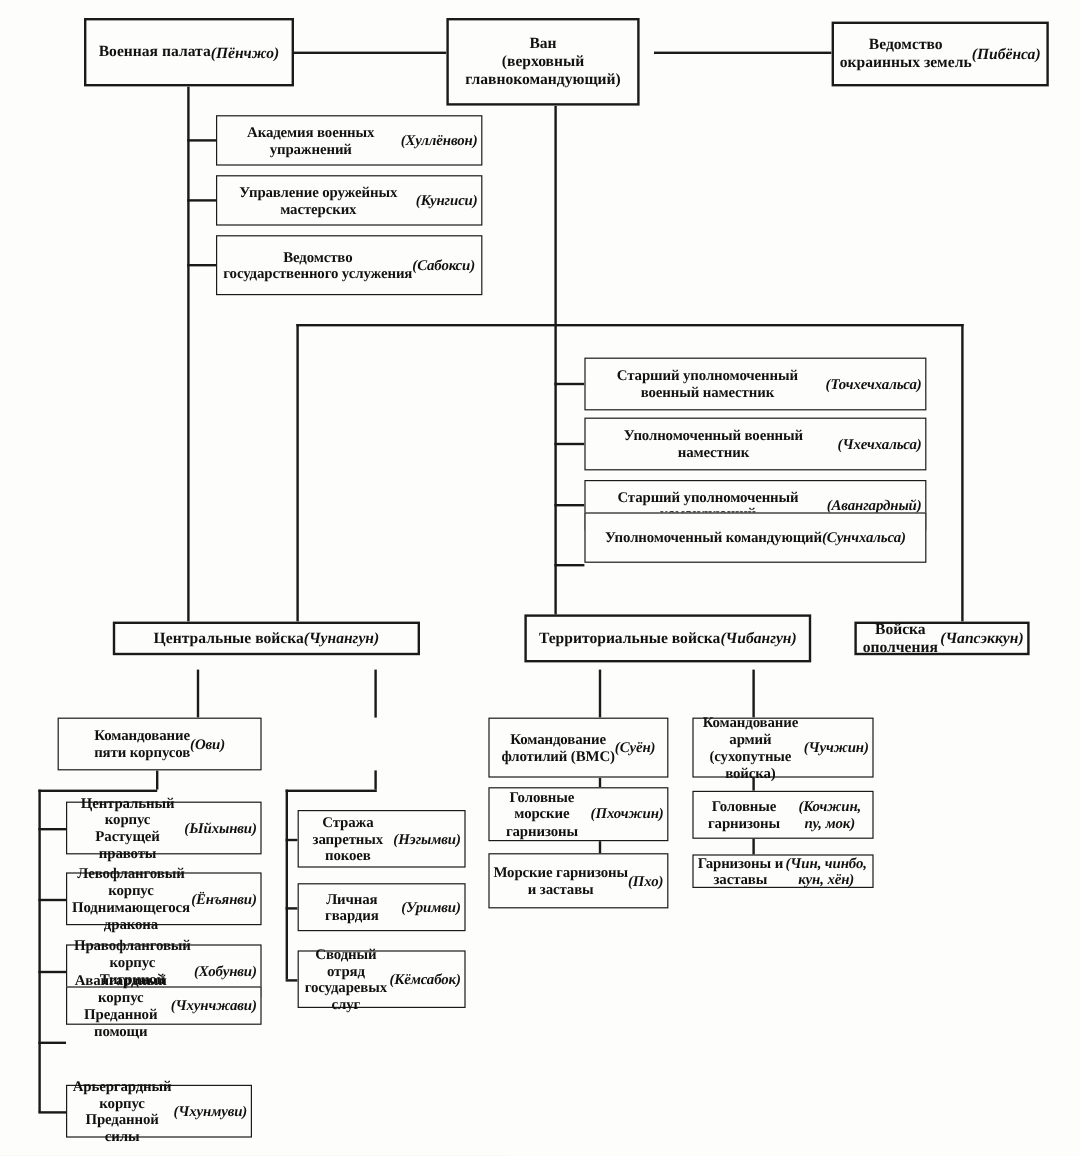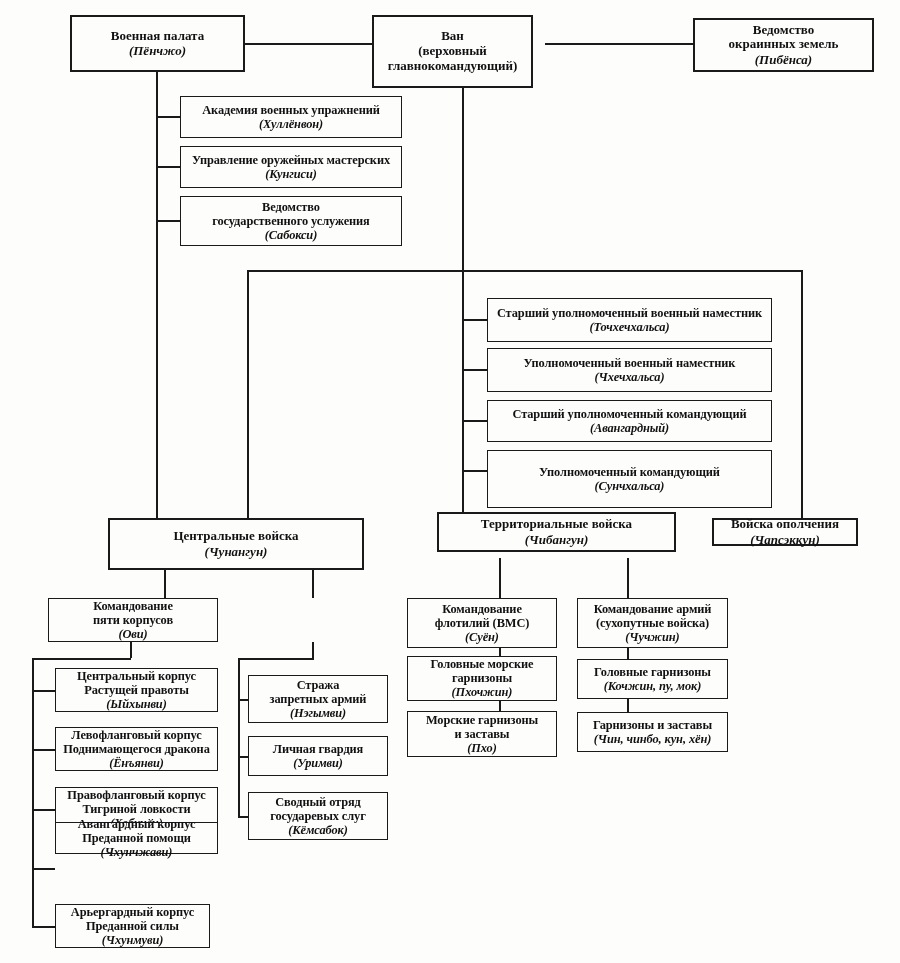--- a/index.html
+++ b/index.html
@@ -4,21 +4,21 @@
 <style>
   html,body { margin:0; padding:0; background:#f6f6f4; }
   .canvas {
     position:relative; width:900px; height:963px; background:#fdfdfc;
     font-family:"Liberation Serif","DejaVu Serif",serif; color:#111;
     overflow:hidden;
   }
   .node {
     position:absolute; box-sizing:border-box;
     border:1.5px solid #1a1a1a; background:#fdfdfc;
-    display:flex; flex-direction:column; align-items:center; justify-content:center;
+    display:flex; align-items:center; justify-content:center;
     text-align:center; padding:2px 3px; font-size:13px;
   }
   .b2 { border-width:2px; }
   .sm { font-size:12.4px; letter-spacing:-0.1px; }
   .t  { font-weight:bold; white-space:pre-line; line-height:1.14; }
   .nm { font-weight:bold; font-style:italic; line-height:1.16; }
   .ln { position:absolute; background:#1a1a1a; }
   .h  { height:1.5px; }
   .v  { width:1.5px; }
 </style>
@@ -98,26 +98,26 @@
     <div class="nm">(Точхечхальса)</div>
   </div>
   <div class="node sm" style="left:487px;top:348px;width:285px;height:44px">
     <div class="t">Уполномоченный военный наместник</div>
     <div class="nm">(Чхечхальса)</div>
   </div>
   <div class="node sm" style="left:487px;top:400px;width:285px;height:42px">
     <div class="t">Старший уполномоченный командующий</div>
     <div class="nm">(Авангардный)</div>
   </div>
-  <div class="node sm" style="left:487px;top:450px;width:285px;height:58px">
+  <div class="node sm" style="left:487px;top:427px;width:285px;height:42px">
     <div class="t">Уполномоченный командующий</div>
     <div class="nm">(Сунчхальса)</div>
   </div>
 
-  <div class="node b2" style="left:108px;top:518px;width:256px;height:52px">
+  <div class="node b2" style="left:94px;top:518px;width:256px;height:28px">
     <div class="t">Центральные войска</div>
     <div class="nm">(Чунангун)</div>
   </div>
   <div class="node b2" style="left:437px;top:512px;width:239px;height:40px">
     <div class="t">Территориальные войска</div>
     <div class="nm">(Чибангун)</div>
   </div>
   <div class="node b2" style="left:712px;top:518px;width:146px;height:28px">
     <div class="t">Войска ополчения</div>
     <div class="nm">(Чапсэккун)</div>
@@ -146,21 +146,21 @@
   </div>
   <div class="node sm" style="left:407px;top:711px;width:150px;height:46px">
     <div class="t">Морские гарнизоны
 и заставы</div>
     <div class="nm">(Пхо)</div>
   </div>
   <div class="node sm" style="left:577px;top:659px;width:151px;height:40px">
     <div class="t">Головные гарнизоны</div>
     <div class="nm">(Кочжин, пу, мок)</div>
   </div>
-  <div class="node sm" style="left:577px;top:712px;width:151px;height:40px">
+  <div class="node sm" style="left:577px;top:712px;width:151px;height:28px">
     <div class="t">Гарнизоны и заставы</div>
     <div class="nm">(Чин, чинбо, кун, хён)</div>
   </div>
 
   <div class="node sm" style="left:55px;top:668px;width:163px;height:44px">
     <div class="t">Центральный корпус
 Растущей правоты</div>
     <div class="nm">(Ыйхынви)</div>
   </div>
   <div class="node sm" style="left:55px;top:727px;width:163px;height:44px">
@@ -179,21 +179,21 @@
     <div class="nm">(Чхунчжави)</div>
   </div>
   <div class="node sm" style="left:55px;top:904px;width:155px;height:44px">
     <div class="t">Арьергардный корпус
 Преданной силы</div>
     <div class="nm">(Чхунмуви)</div>
   </div>
 
   <div class="node sm" style="left:248px;top:675px;width:140px;height:48px">
     <div class="t">Стража
-запретных армий</div>
+запретных покоев</div>
     <div class="nm">(Нэгымви)</div>
   </div>
   <div class="node sm" style="left:248px;top:792px;width:140px;height:48px">
     <div class="t">Сводный отряд
 государевых слуг</div>
     <div class="nm">(Кёмсабок)</div>
   </div>
   <div class="node sm" style="left:248px;top:736px;width:140px;height:40px">
     <div class="t">Личная гвардия</div>
     <div class="nm">(Уримви)</div>

